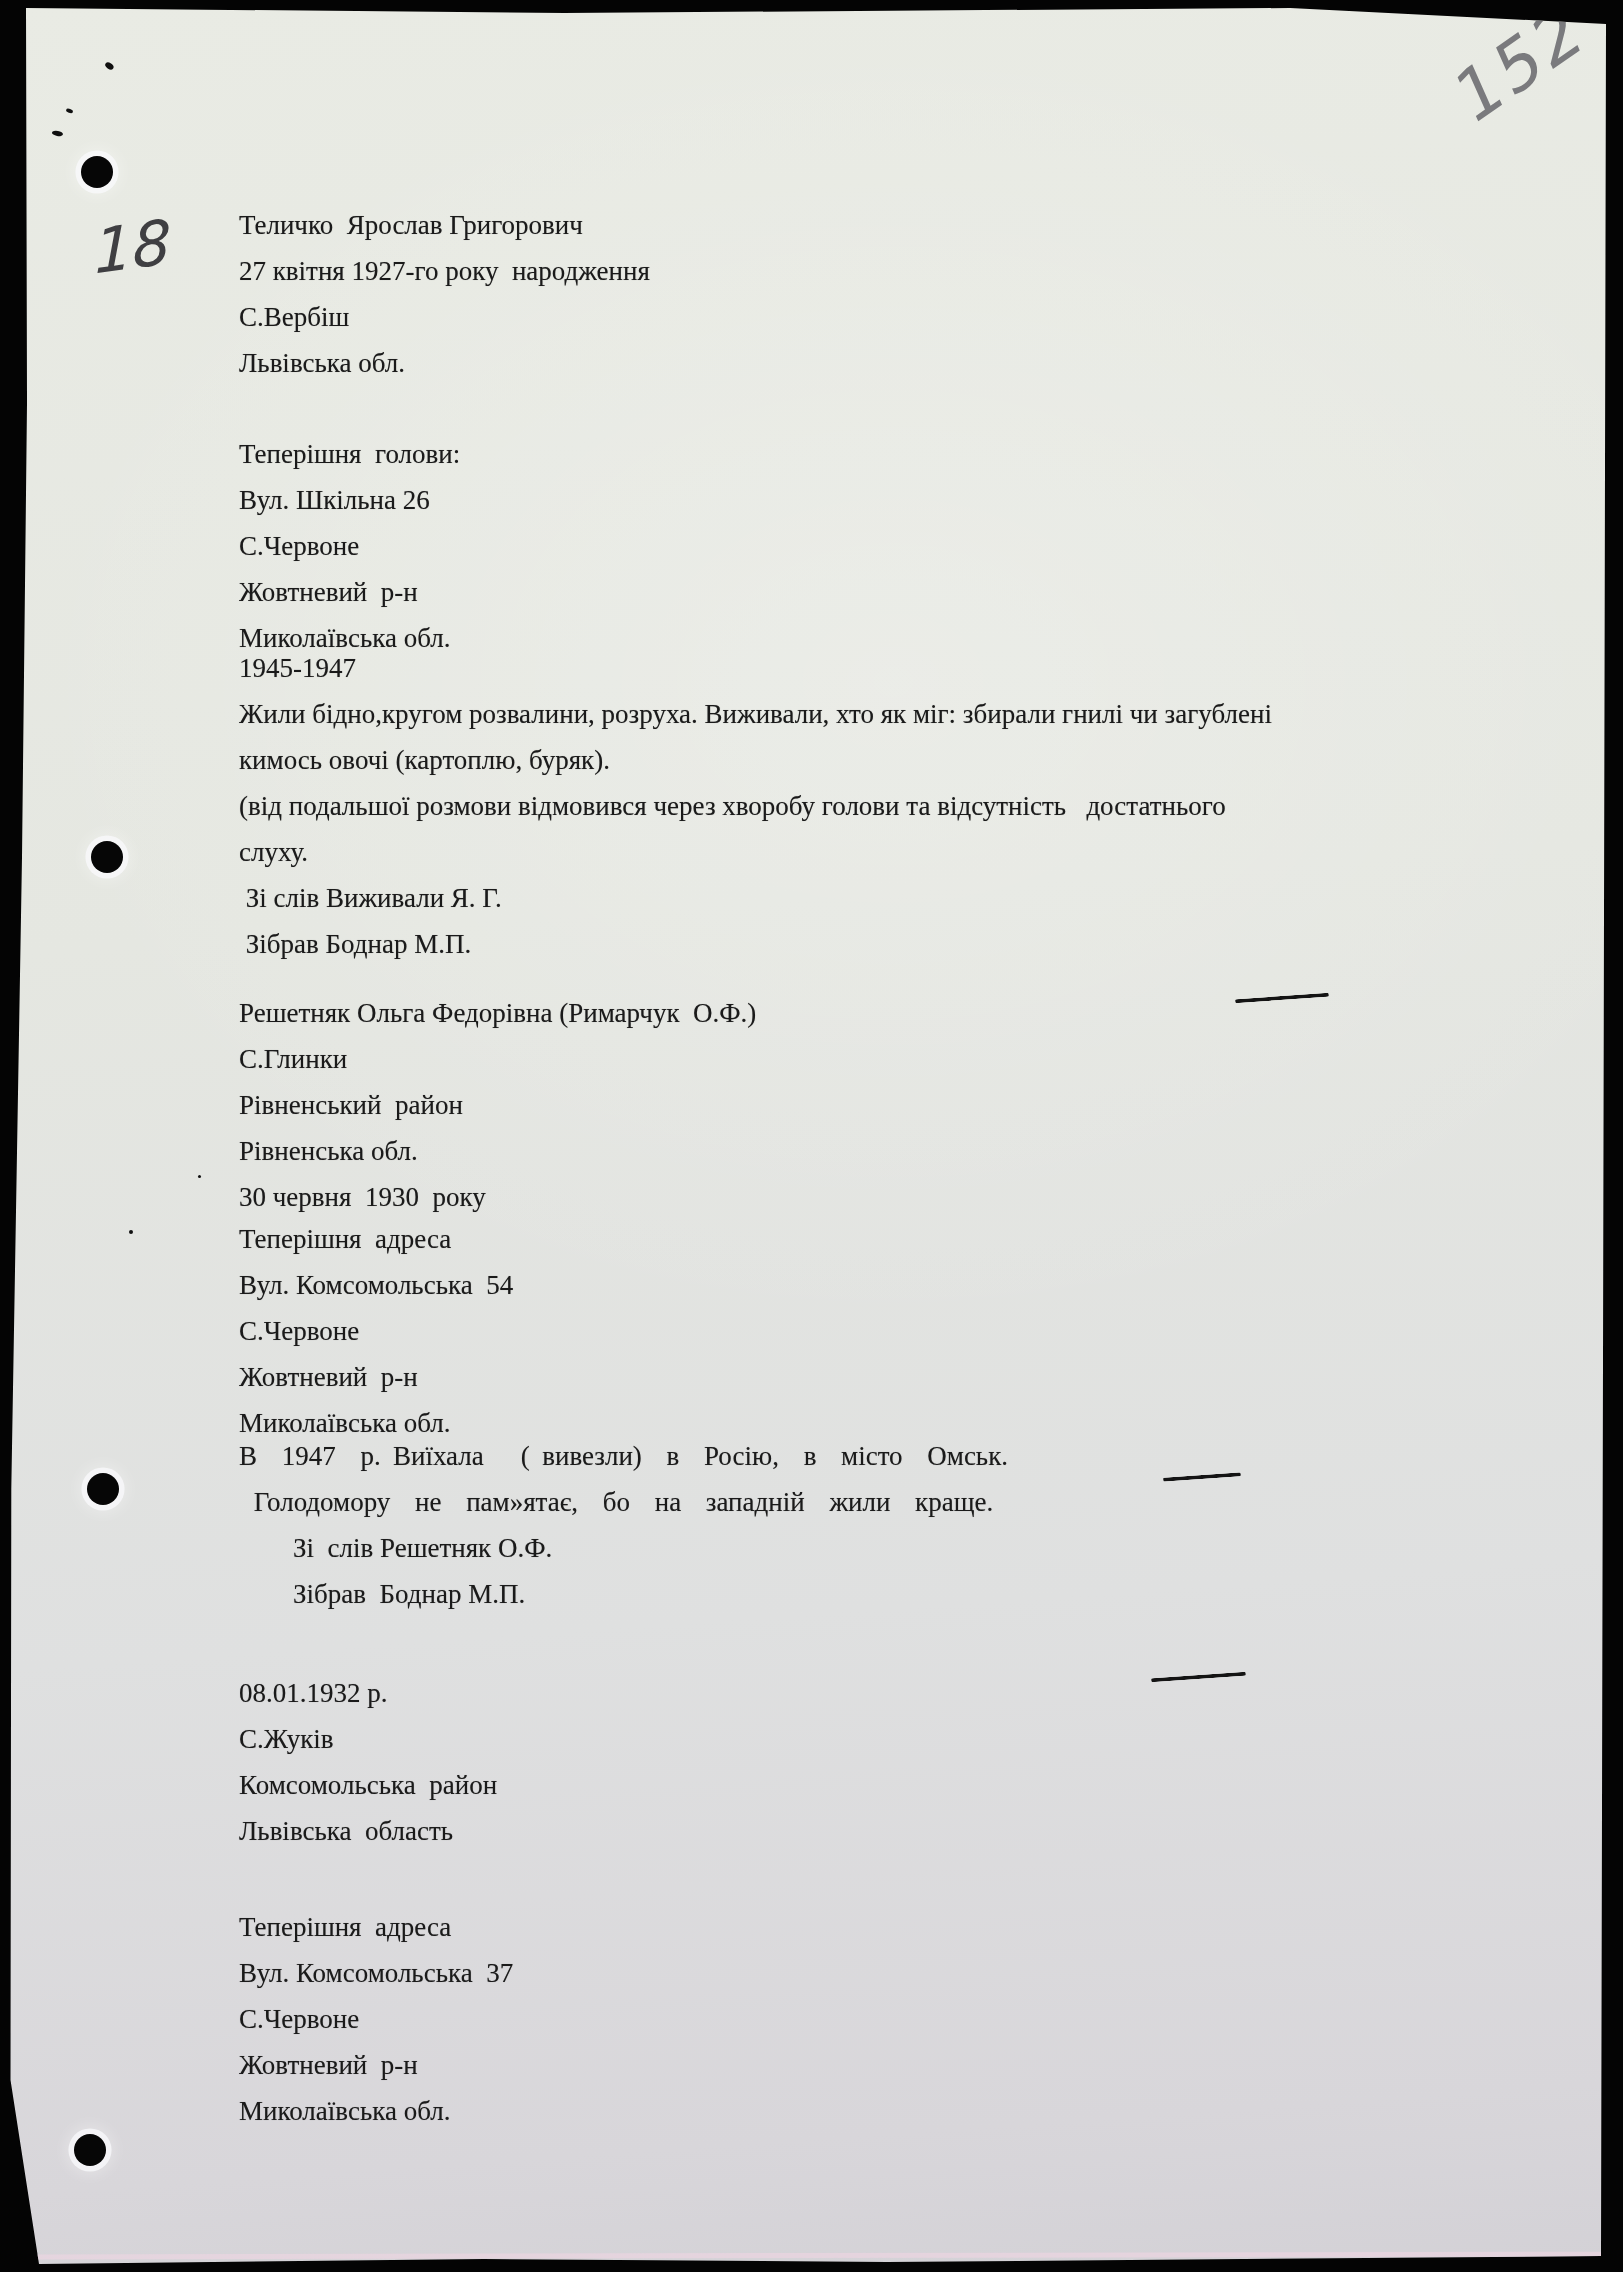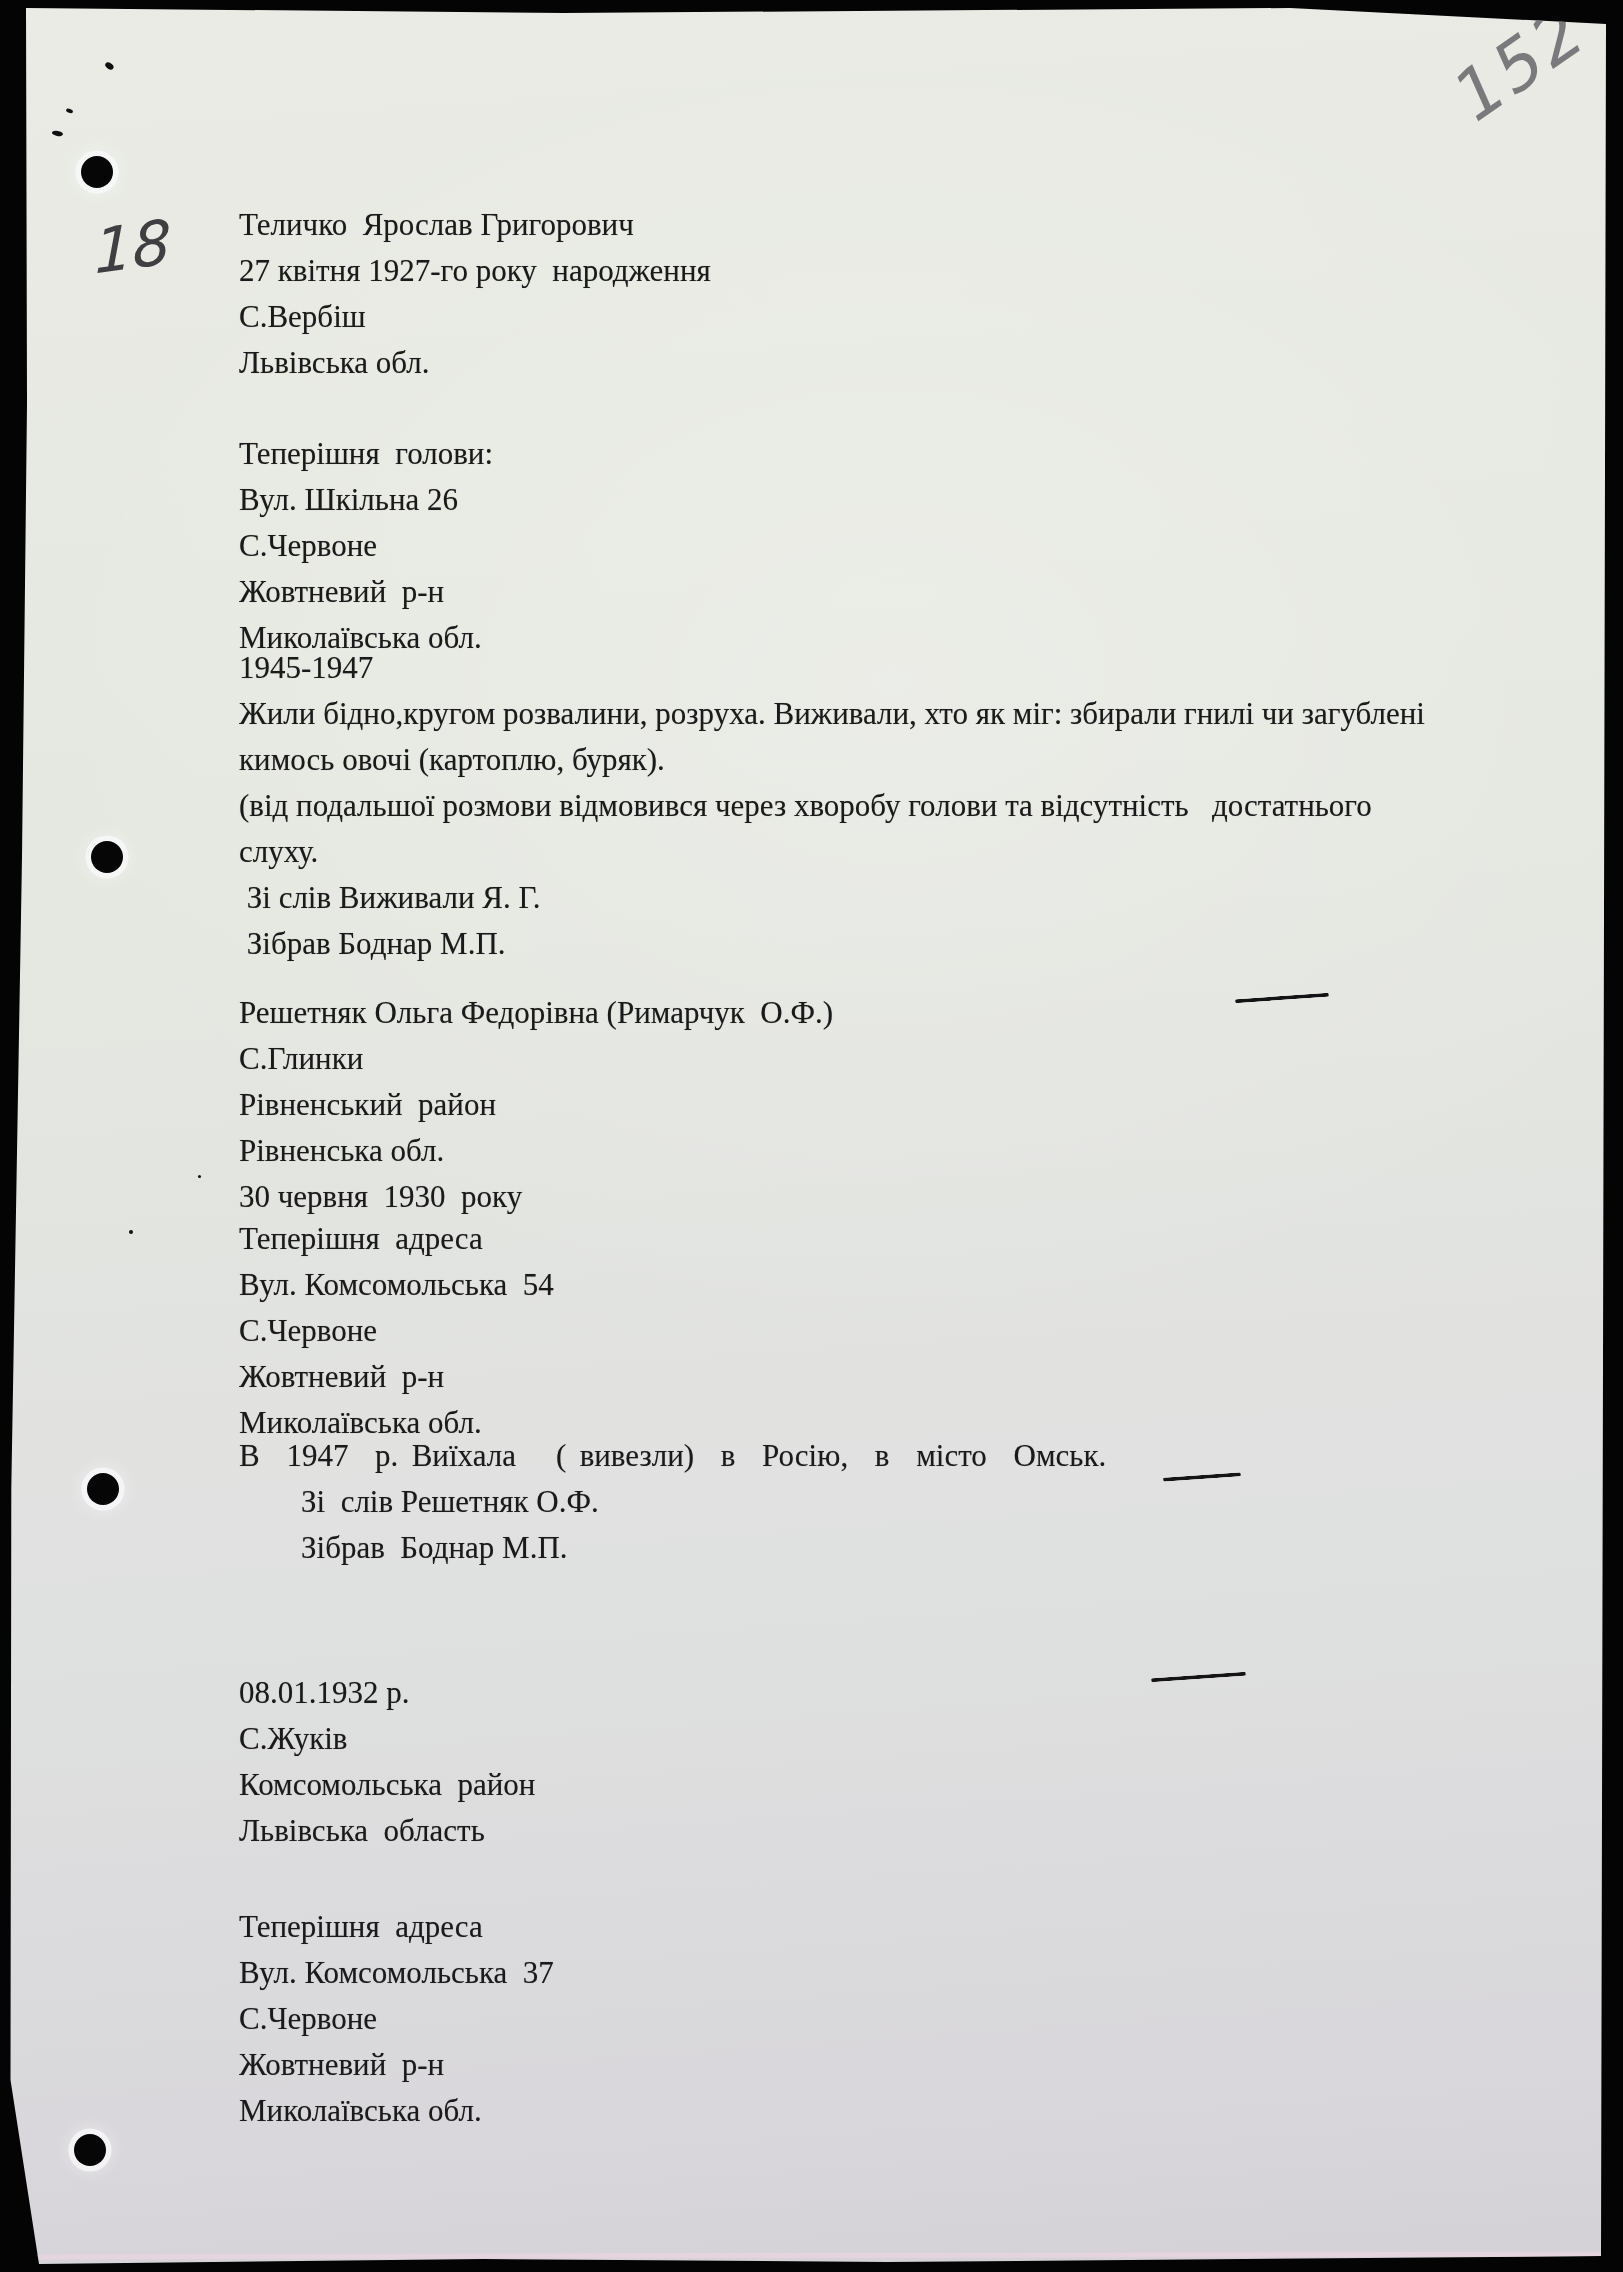--- a/index.html
+++ b/index.html
@@ -13,21 +13,21 @@
       radial-gradient(ellipse 1290px 967px at 55% 30%, rgba(255,255,255,.20), rgba(255,255,255,0) 70%),
       linear-gradient(176deg,#e9ebe4 0%,#e5e7e1 40%,#dfe0e0 70%,#d8d6da 92%,#d3d1d6 100%);
     clip-path:polygon(
       26px 8px, 564px 13px, 1290px 8px, 1606px 24px,
       1601px 2256px, 887px 2262px, 484px 2259px, 39px 2264px,
       10.5px 2080px, 11.3px 1489px, 22px 857px, 27px 403px);
   }
   .fringe{position:absolute;left:32px;right:16px;top:2253px;height:4.8px;
     background:rgba(242,214,228,.55);transform:rotate(-0.1deg);}
   .block{position:absolute;left:239px;}
-  .line{white-space:pre;font-size:31px;line-height:46px;color:#1a1a1a;
+  .line{white-space:pre;font-size:27px;line-height:46px;color:#1a1a1a;
     text-shadow:0 0 0.8px rgba(20,20,20,.35);}
   .spread{word-spacing:5.6px;text-align:center;}
   .b1{top:202px}.b2{top:431px}.b3{top:645px}.b4{top:990px}
   .b5{top:1216px}.b6{top:1433px}.b7{top:1670px}.b8{top:1904px}
 
   .hole{position:absolute;width:32px;height:32px;border-radius:50%;background:#060606;
     box-shadow:0 0 0 5.6px rgba(250,250,252,.75), 0 0 13px 9.7px rgba(255,255,255,.25);}
   .hole1{left:81px;top:156px;}
   .hole2{left:91px;top:841px;}
   .hole3{left:87px;top:1473px;}
@@ -102,20 +102,21 @@
     <div class="block b5">
       <div class="line">Теперішня  адреса</div>
       <div class="line">Вул. Комсомольська  54</div>
       <div class="line">С.Червоне</div>
       <div class="line">Жовтневий  р-н</div>
       <div class="line">Миколаївська обл.</div>
     </div>
 
     <div class="block b6">
       <div class="line spread">В  1947  р. Виїхала   ( вивезли)  в  Росію,  в  місто  Омськ.</div>
+      <div class="line spread">Голодомору  не  пам»ятає,  бо  на  западній  жили  краще.</div>
       <div class="line">        Зі  слів Решетняк О.Ф.</div>
       <div class="line">        Зібрав  Боднар М.П.</div>
     </div>
 
     <div class="block b7">
       <div class="line">08.01.1932 р.</div>
       <div class="line">С.Жуків</div>
       <div class="line">Комсомольська  район</div>
       <div class="line">Львівська  область</div>
     </div>

